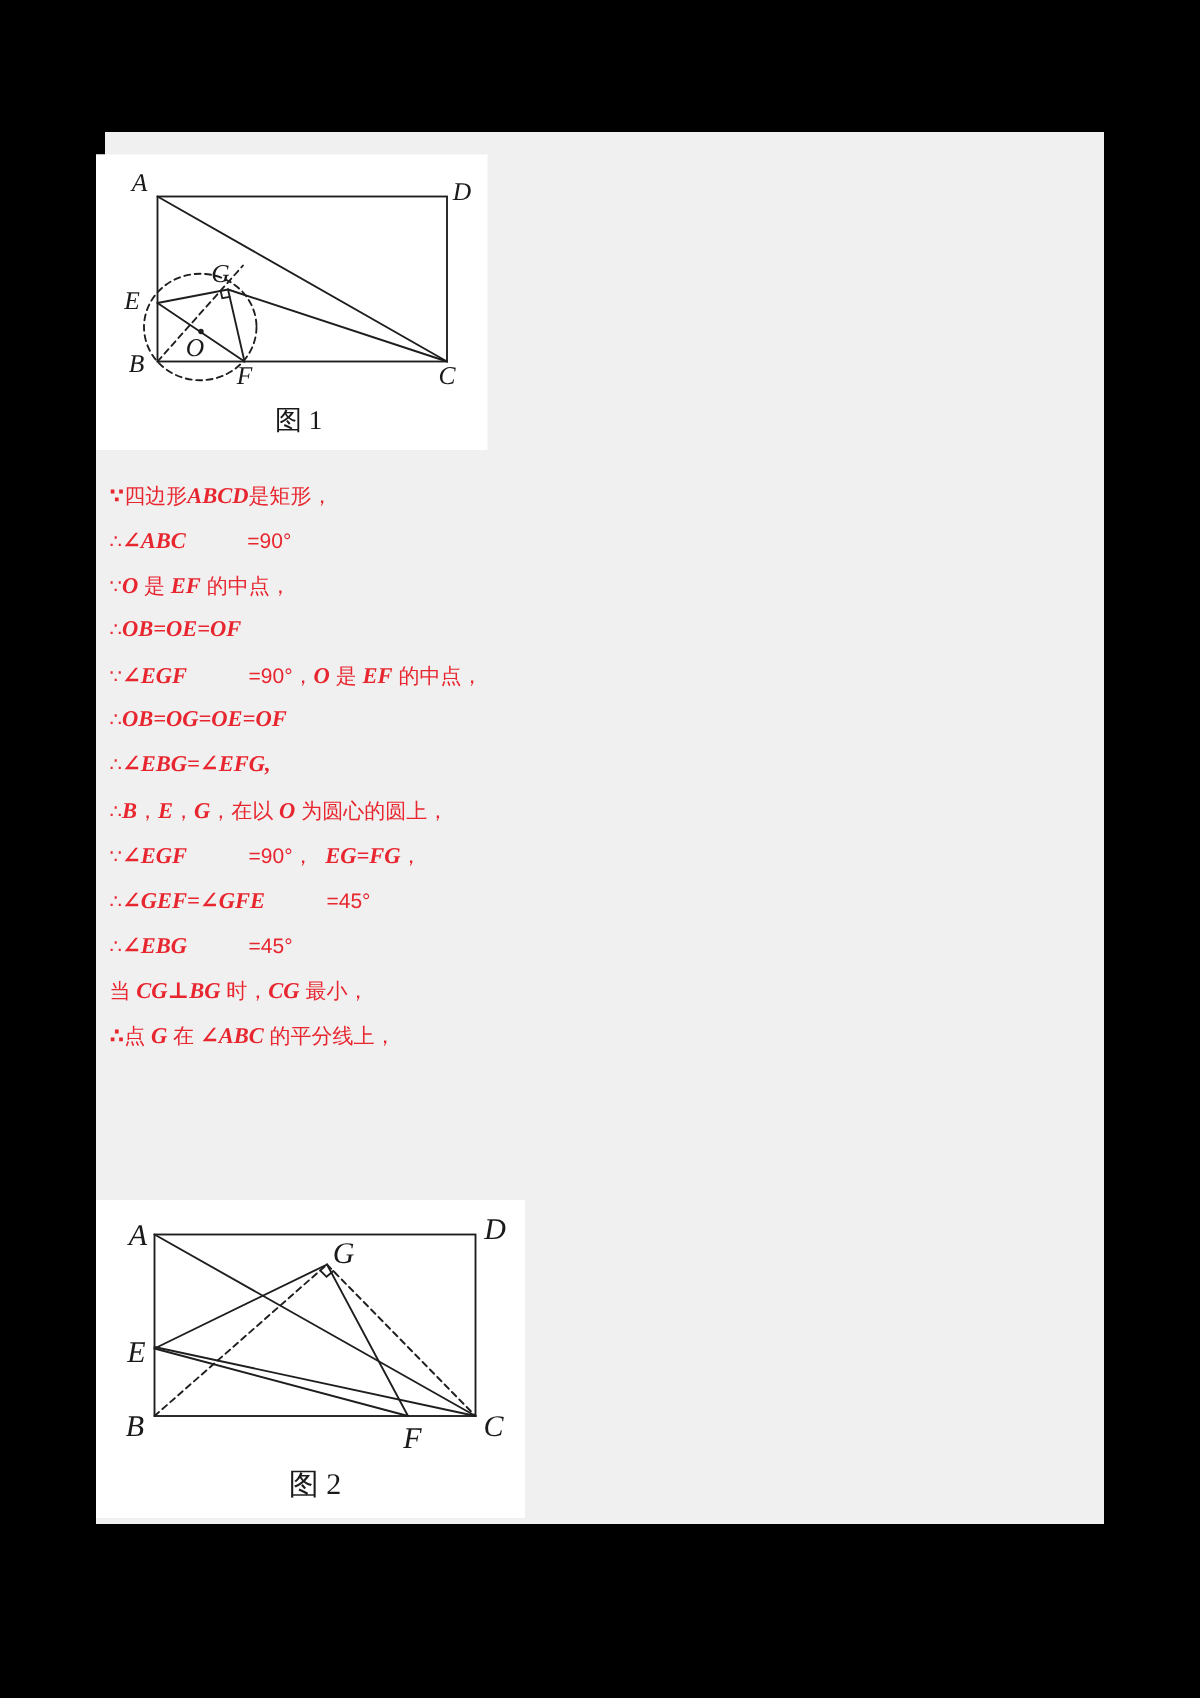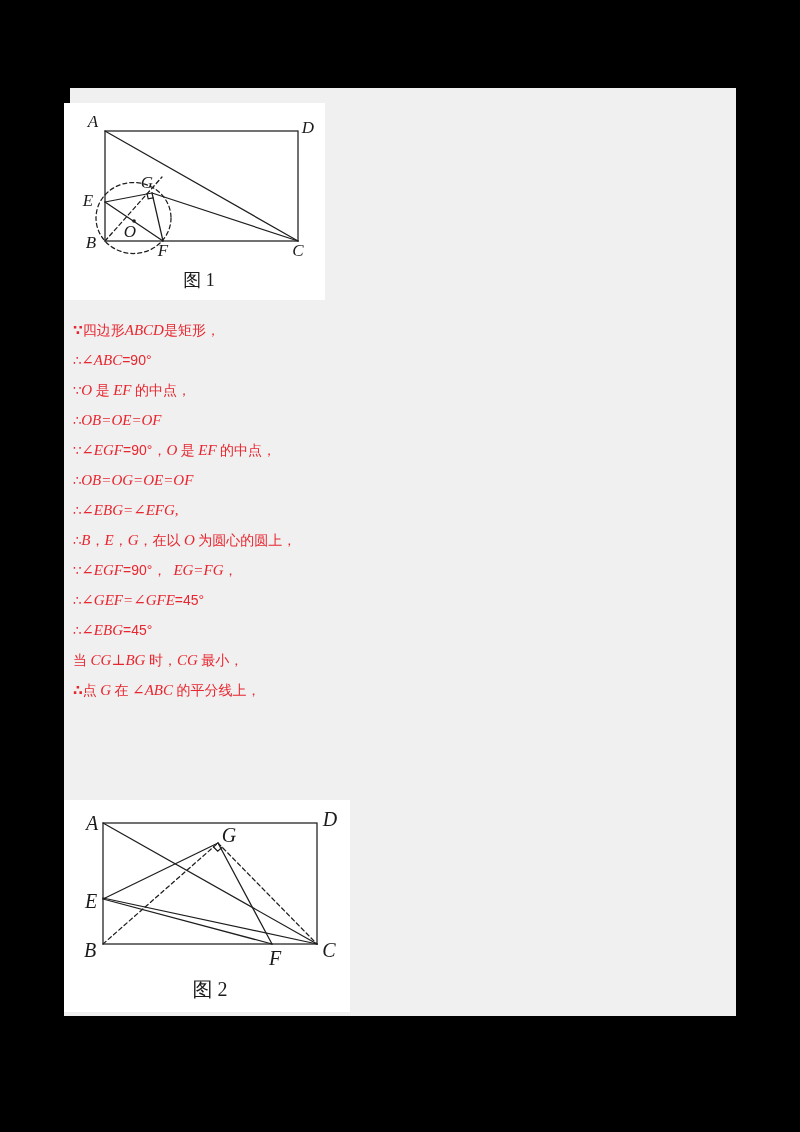--- a/index.html
+++ b/index.html
@@ -20,23 +20,23 @@
   .stroke { stroke: #1e1e1e; stroke-width: 1.25; fill: none; stroke-linecap: round; }
   .dash { stroke-dasharray: 4 3; }
   .pt-label { font-family: "Liberation Serif", "DejaVu Serif", serif; font-style: italic; fill: #1a1a1a; text-anchor: middle; }
   .caption { font-family: "Liberation Serif", "DejaVu Serif", serif; fill: #1a1a1a; text-anchor: middle; }
 
   .solution {
     position: absolute; left: 73px; top: 315px; width: 600px;
     color: #e8262f; font-size: 14px;
   }
   .line { height: 30px; line-height: 30px; white-space: pre; }
-  .seg-cn   { font-family: Liberation Serif, serif; }
-  .seg-var  { font-family: "Liberation Serif", "DejaVu Serif", serif; font-style: italic; font-size: 15px; }
-  .seg-num  { font-family: "Liberation Sans", "DejaVu Sans", sans-serif; }
+  .seg-cn   { font-family: Liberation Sans, sans-serif; }
+  .seg-var  { font-family: "Liberation Serif", "DejaVu Serif", serif; font-style: italic; font-size: 15px; font-weight: bold; }
+  .seg-num  { font-family: "Liberation Sans", "DejaVu Sans", sans-serif; margin-left: 41px; }
   .seg-numb { font-family: "Liberation Sans", "DejaVu Sans", sans-serif; font-weight: bold; }
   .seg-sym  { font-family: "DejaVu Sans", "Liberation Sans", sans-serif; font-size: 13px; }
   .seg-symb { font-family: "DejaVu Sans", "Liberation Sans", sans-serif; font-weight: bold; font-size: 14px; }
 </style>
 </head>
 <body>
 
 <div class="page"></div>
 <div class="page-notch"></div>
 

